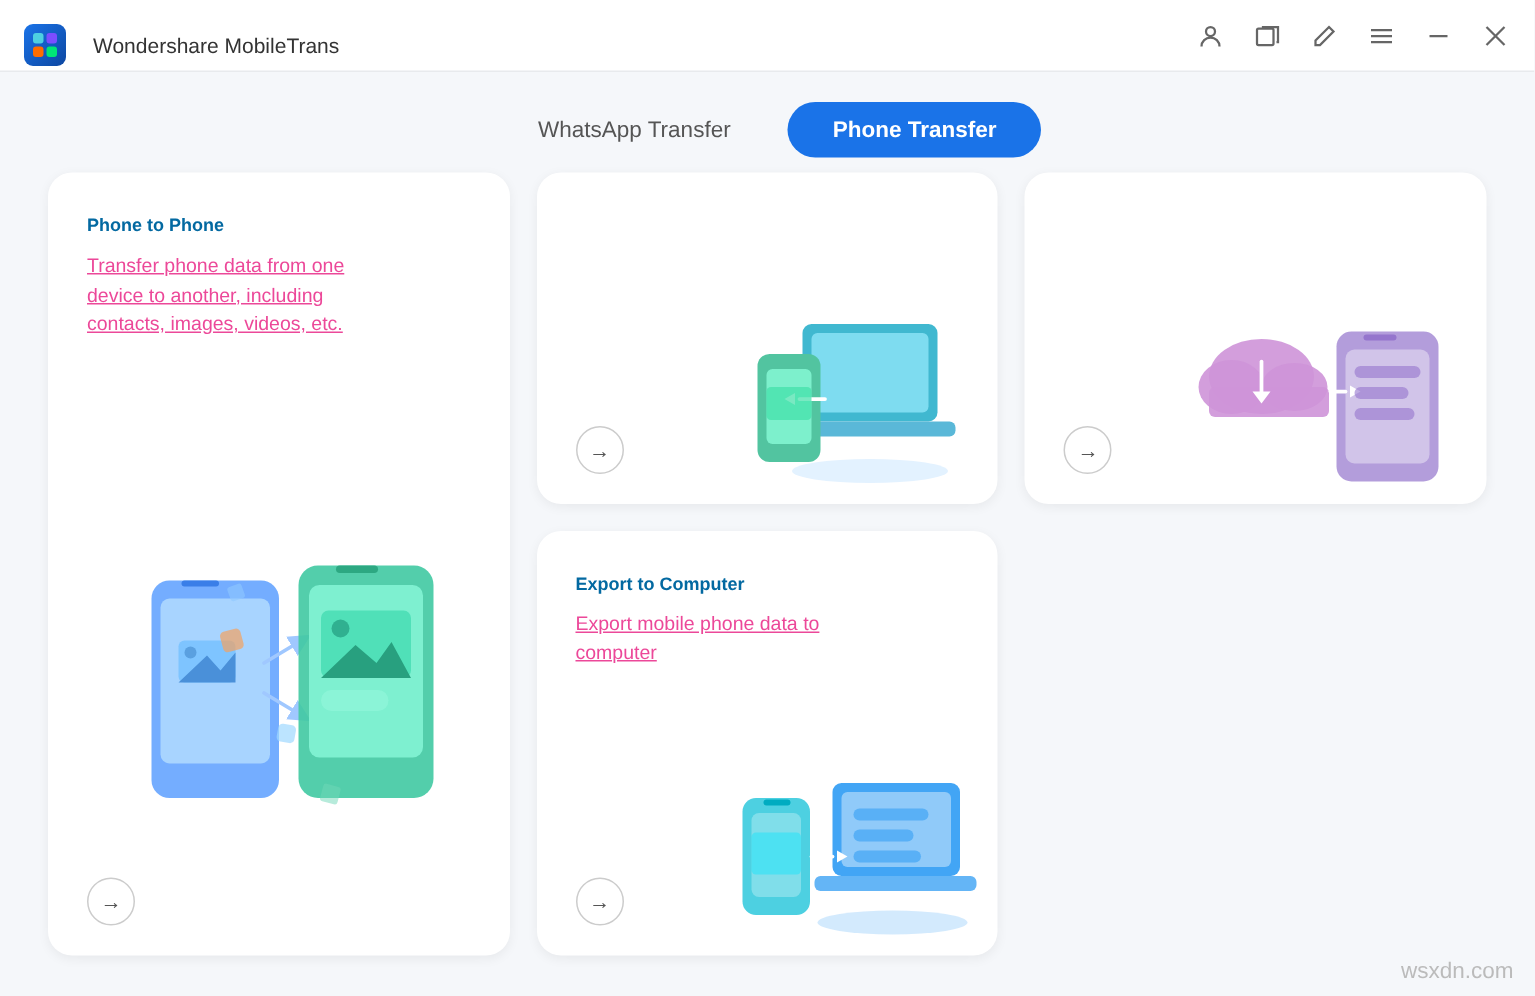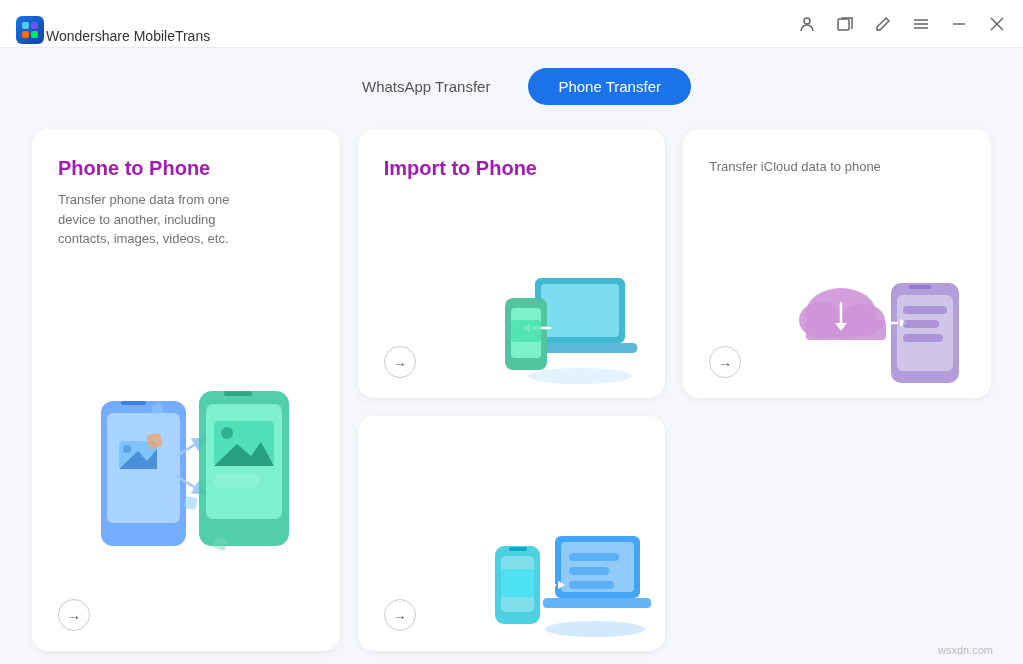--- a/index.html
+++ b/index.html
@@ -19,22 +19,22 @@
       align-items: center;
       justify-content: space-between;
       height: 48px;
       background: #fff;
       padding: 0 16px;
       border-bottom: 1px solid #e8eaed;
     }
 
     .titlebar-left {
       display: flex;
-      align-items: flex-end;
-      gap: 2px;
+      align-items: center;
+      gap: 18px;
       margin-top: 12px;
     }
 
     .app-icon {
       width: 28px;
       height: 28px;
       border-radius: 6px;
       background: linear-gradient(135deg, #1a73e8, #0d47a1);
       display: flex;
       align-items: center;
@@ -65,40 +65,41 @@
       color: #666;
       cursor: pointer;
       font-size: 16px;
     }
 
     
     .nav-area {
       display: flex;
       justify-content: center;
       align-items: center;
-      padding: 20px 0 24px;
+      padding: 20px 0 10px;
       background: #f5f7fa;
       gap: 8px;
     }
 
     .nav-tab {
       padding: 10px 30px;
       border-radius: 30px;
       font-size: 15px;
       font-weight: 500;
       cursor: pointer;
       transition: all 0.2s;
       border: none;
       background: transparent;
       color: #555;
     }
 
     .nav-tab.active {
       background: #1a73e8;
       color: white;
+      font-weight: bold;
     }
 
     
     .main-content {
       padding: 0 32px 24px;
       display: grid;
       grid-template-columns: 1fr 1fr 1fr;
       gap: 18px;
       height: calc(664px - 48px - 70px);
     }
@@ -113,31 +114,32 @@
       cursor: pointer;
       box-shadow: 0 2px 8px rgba(0,0,0,0.06);
       transition: box-shadow 0.2s;
     }
 
     .card-large {
       grid-row: span 2;
     }
 
     .card-title {
-      font-size: 20px;
+      font-size: 12px;
       font-weight: 700;
-      color: #a21caf;
+      color: #0369a1;
       margin-bottom: 10px;
     }
 
     .card-desc {
       font-size: 13px;
-      color: #737373;
+      color: #ec4899;
       line-height: 1.5;
       max-width: 180px;
+      text-decoration: underline;
     }
 
     .card-arrow {
       position: absolute;
       bottom: 20px;
       left: 26px;
       width: 32px;
       height: 32px;
       border-radius: 50%;
       border: 1.5px solid #ccc;
@@ -152,22 +154,22 @@
     svg.card-svg {
       position: absolute;
       right: 10px;
       bottom: 10px;
     }
 
     
     .watermark {
       position: absolute;
       bottom: 8px;
-      right: 30px;
-      font-size: 11px;
+      right: 14px;
+      font-size: 15px;
       color: #bbb;
     }
   </style>
 </head>
 <body>
 
 <div class="titlebar">
   <div class="titlebar-left">
     <div class="app-icon">
       <svg width="18" height="18" viewBox="0 0 18 18" fill="none">
@@ -272,21 +274,20 @@
             <path d="M0,0 L6,3 L0,6 Z" fill="#a0c8ff"></path>
           </marker>
         </defs>
       </svg>
     </div>
 
     <div class="card-arrow">→</div>
   </div>
 
   <div class="card">
-    <div class="card-title">Import to Phone</div>
 
     <svg class="card-svg" width="180" height="130" viewBox="0 0 180 130" fill="none">
 
       <ellipse cx="105" cy="118" rx="52" ry="8" fill="#c8e6ff" opacity="0.5"></ellipse>
 
       <rect x="60" y="20" width="90" height="65" rx="6" fill="#40b8d0"></rect>
       <rect x="66" y="26" width="78" height="53" rx="4" fill="#7edcf0"></rect>
 
       <rect x="48" y="85" width="114" height="10" rx="4" fill="#5ab8d8"></rect>
 
@@ -296,21 +297,20 @@
       <path d="M75 70 L58 70" stroke="white" stroke-width="2.5" stroke-linecap="round"></path>
       <polygon points="55,66 55,74 48,70" fill="white"></polygon>
 
       <rect x="36" y="62" width="30" height="22" rx="3" fill="#40e0a8" opacity="0.7"></rect>
     </svg>
 
     <div class="card-arrow">→</div>
   </div>
 
   <div class="card">
-    <div class="card-desc">Transfer iCloud data to phone</div>
 
     <svg class="card-svg" width="190" height="140" viewBox="0 0 190 140" fill="none">
 
       <rect x="100" y="35" width="68" height="100" rx="10" fill="#b39ddb"></rect>
       <rect x="106" y="47" width="56" height="76" rx="6" fill="#d1c4e9"></rect>
       <rect x="118" y="37" width="22" height="4" rx="2" fill="#9575cd"></rect>
 
       <ellipse cx="50" cy="65" rx="35" ry="25" fill="#ce93d8" opacity="0.9"></ellipse>
       <ellipse cx="30" cy="72" rx="22" ry="18" fill="#ce93d8" opacity="0.9"></ellipse>
       <ellipse cx="72" cy="72" rx="22" ry="16" fill="#ce93d8" opacity="0.9"></ellipse>
@@ -324,20 +324,22 @@
 
       <rect x="112" y="58" width="44" height="8" rx="4" fill="#9575cd" opacity="0.6"></rect>
       <rect x="112" y="72" width="36" height="8" rx="4" fill="#9575cd" opacity="0.6"></rect>
       <rect x="112" y="86" width="40" height="8" rx="4" fill="#9575cd" opacity="0.6"></rect>
     </svg>
 
     <div class="card-arrow">→</div>
   </div>
 
   <div class="card">
+    <div class="card-title">Export to Computer</div>
+    <div class="card-desc">Export mobile phone data to computer</div>
 
     <svg class="card-svg" width="190" height="140" viewBox="0 0 190 140" fill="none">
 
       <ellipse cx="130" cy="128" rx="50" ry="8" fill="#90caf9" opacity="0.4"></ellipse>
 
       <rect x="90" y="35" width="85" height="62" rx="6" fill="#42a5f5"></rect>
       <rect x="96" y="41" width="73" height="50" rx="4" fill="#90caf9"></rect>
 
       <rect x="78" y="97" width="108" height="10" rx="4" fill="#64b5f6"></rect>
 

